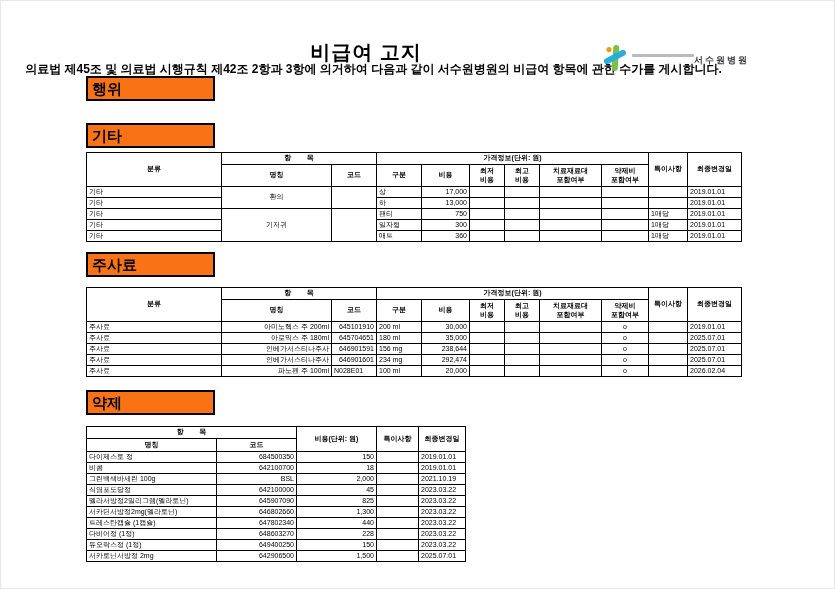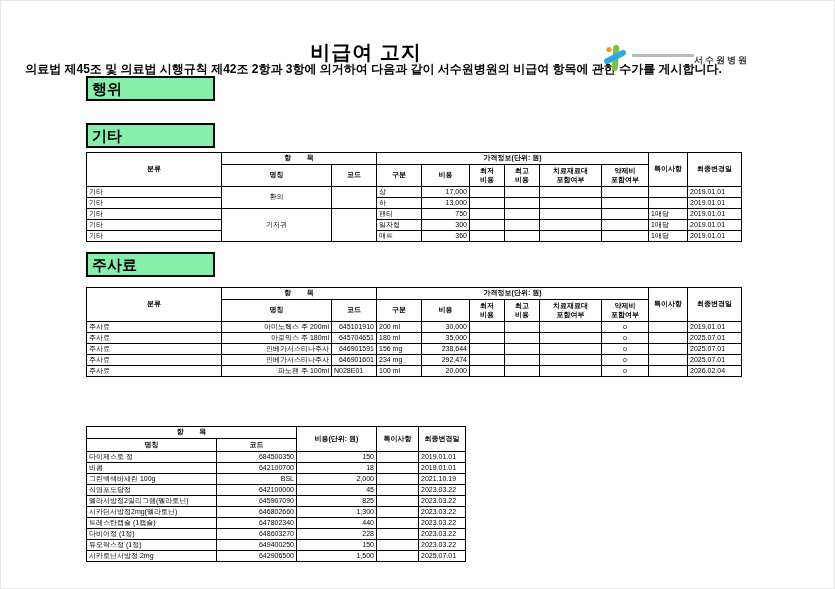--- a/index.html
+++ b/index.html
@@ -7,21 +7,21 @@
         font-family:"Liberation Sans",sans-serif;color:#000;border:1px solid #e6e6e6;box-sizing:border-box;}
   .title{position:absolute;top:38px;left:0;width:730px;text-align:center;
          font-size:20px;font-weight:bold;letter-spacing:1px;}
   .subtitle{position:absolute;top:60px;left:0;width:745px;text-align:center;
             font-size:12px;font-weight:bold;}
   .logo{position:absolute;top:42px;left:601px;display:flex;align-items:center;gap:4px;}
   .logo-text{display:flex;gap:0;}
   .logo-tagline{width:62px;height:3px;background:#b9b9b9;border-radius:1px;}
   .logo-name{font-size:9px;font-weight:bold;color:#3c3c46;letter-spacing:2px;}
   .sec{position:absolute;left:85px;width:117px;height:21px;border:2px solid #000;
-       font-size:15px;font-weight:bold;line-height:21px;padding:0 4px;background:#86efac;}
+       font-size:15px;font-weight:bold;line-height:21px;padding:0 4px;background:#f97316;}
   .sec-acts{top:75px;} .sec-etc{top:122px;} .sec-inj{top:251px;} .sec-med{top:389px;}
   table{border-collapse:collapse;table-layout:fixed;position:absolute;background:#fff;}
   th,td{border:1px solid #000;padding:0 2px;height:11px;line-height:1.15;
         font-size:7px;overflow:hidden;white-space:nowrap;box-sizing:border-box;}
   th{font-weight:bold;text-align:center;white-space:pre-line;}
   .hr1 th{height:12px;} .hr2 th{height:22px;}
   .pre{white-space:pre;}
   .t1{top:151px;left:85px;width:655px;}
   .t2{top:286px;left:85px;width:655px;}
   .t3{top:425px;left:85px;width:379px;}
@@ -250,20 +250,21 @@
       <td></td>
       <td></td>
       <td></td>
       <td class="center">o</td>
       <td class="left"></td>
       <td class="left">2026.02.04</td>
     </tr>
   </tbody>
     </table>
 
+  <div class="sec sec-med">약제</div>
 
   <table class="t3">
     <colgroup>
       <col style="width:130px">
         <col style="width:80px">
         <col style="width:80px">
       <col style="width:42px">
         <col style="width:47px">
     </colgroup>
     <tbody>

